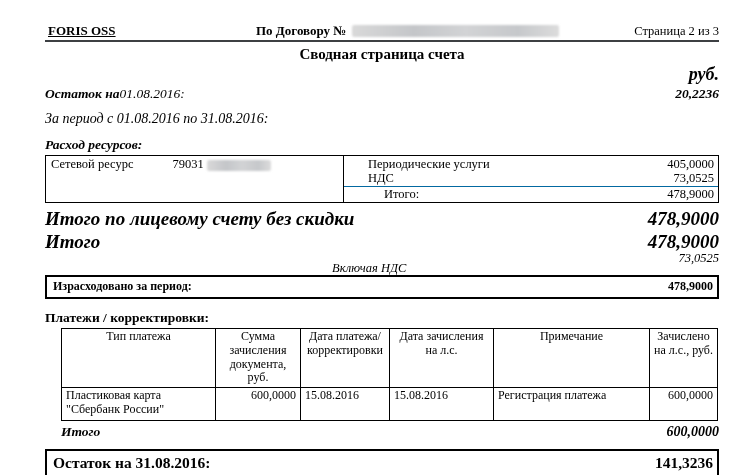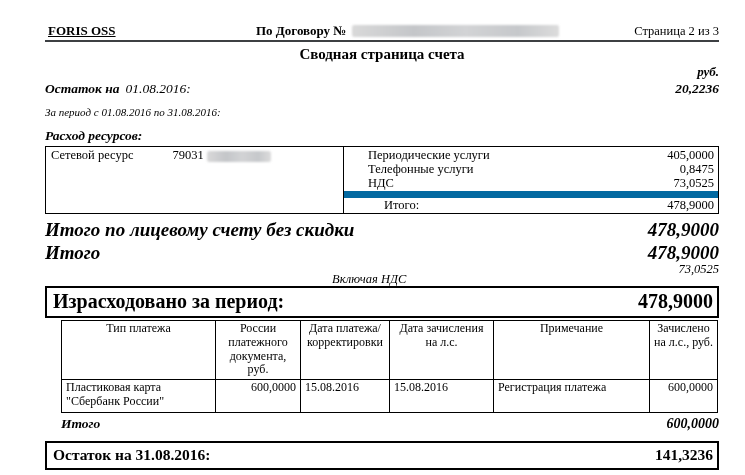--- a/index.html
+++ b/index.html
@@ -17,49 +17,49 @@
   .hdr{display:flex;align-items:baseline;height:15px;font-size:13px;justify-content:center;}
   .hdr-brand{font-weight:bold;text-decoration:underline;margin-left:3px;}
   .hdr-center{position:absolute;left:256px;top:23px;font-weight:bold;display:flex;align-items:center;}
   .blurbox{display:inline-block;height:12px;border-radius:2px;
     background:linear-gradient(90deg,#d9d9d9,#c4c6c9 30%,#d2d3d5 55%,#c6c8cb 80%,#dcdcdc);
     filter:blur(1.2px);vertical-align:middle;}
   .hdr-page{margin-left:auto;font-size:12.5px;}
   .hdr-rule{height:0;border-top:2.5px solid #3d4043;margin-top:2px;}
   
   .title{text-align:center;font-weight:bold;font-size:15px;margin-top:4px;}
-  .rub{ text-align:right;font-weight:bold;font-style:italic;font-size:13px;margin-top:1px;}
+  .rub{ text-align:right;font-weight:bold;font-style:italic;font-size:18px;margin-top:1px;}
   .row{display:flex;align-items:baseline;}
   .balance-open{margin-top:1px;font-size:13.5px;}
   .balance-open .lbl{font-weight:bold;font-style:italic;text-align:center;}
-  .balance-open .date{font-style:italic;margin-left:6px;}
+  .balance-open .date{font-style:italic;}
   .balance-open .val{margin-left:auto;font-weight:bold;font-style:italic;}
-  .period{font-style:italic;font-size:11px;margin-top:9px;}
+  .period{font-style:italic;font-size:14px;margin-top:9px;}
   .sect{font-weight:bold;font-style:italic;font-size:13.5px;margin-top:10px;}
   
   .res-table{display:flex;border:1.5px solid #000;margin-top:2px;font-size:12.5px;}
   .res-left{width:298px;border-right:1.5px solid #000;padding:1px 5px;box-sizing:border-box;}
   .res-num{margin-left:36px;}
   .res-right{flex:1;display:flex;flex-direction:column;padding-top:1px;text-align:center;}
   .svc{display:flex;line-height:1.12;}
   .svc .n{padding-left:24px;}
   .svc .v{margin-left:auto;padding-right:4px;}
-  .res-total{display:flex;border-top:7px solid #0369a1;margin-top:1px;line-height:1.2;}
+  .res-total{display:flex;border-top:1px solid #0369a1;margin-top:1px;line-height:1.2;}
   .res-total .n{padding-left:40px;}
   .res-total .v{margin-left:auto;padding-right:4px;}
   
   .tot{font-weight:bold;font-style:italic;font-size:19px;}
   .tot .v{margin-left:auto;}
   .tot1{margin-top:5px;}
   .tot2{margin-top:1px;}
   .vat{position:relative;font-style:italic;font-size:12.5px;height:14px;}
   .vat .n{position:absolute;left:287px;top:8px;}
   .vat .v{position:absolute;right:0;top:-2px;}
   .bigbox{display:flex;align-items:center;border:2px solid #000;margin-top:8px;
-    font-weight:bold;font-size:20px;padding:2px 4px 3px 6px;}
+    font-weight:bold;font-size:12px;padding:2px 4px 3px 6px;}
   .bigbox .v{margin-left:auto;}
   
   .pay-head{font-weight:bold;font-size:13.5px;margin-top:11px;}
   table.pay{border-collapse:collapse;margin-left:16px;margin-top:2px;font-size:12px;table-layout:fixed;width:656px;}
   table.pay th,table.pay td{border:1px solid #000;padding:1px 4px;vertical-align:top;line-height:1.15;}
   table.pay th{font-weight:normal;text-align:center;padding-bottom:2px;}
   table.pay td.c{}
   table.pay td.r{text-align:right;}
   .pay-body td{height:30px;}
   .pay-total{display:flex;align-items:baseline;margin-top:3px;font-weight:bold;font-style:italic;}
@@ -103,24 +103,20 @@
       <span>Сетевой ресурс</span>
       <span class="res-num">79031</span>
       <span class="blurbox" style="width:64px;height:11px;"></span>
     </div>
     <div class="res-right">
       <div class="svc">
         <span class="n">Периодические услуги</span>
         <span class="v">405,0000</span>
       </div>
       <div class="svc">
-        <span class="n">Телефонные услуги</span>
-        <span class="v">0,8475</span>
-      </div>
-      <div class="svc">
         <span class="n">НДС</span>
         <span class="v">73,0525</span>
       </div>
       <div class="res-total">
         <span class="n">Итого:</span>
         <span class="v">478,9000</span>
       </div>
     </div>
   </div>
 
@@ -135,34 +131,35 @@
   <div class="vat">
     <span class="n">Включая НДС</span>
     <span class="v">73,0525</span>
   </div>
 
   <div class="bigbox">
     <span>Израсходовано за период:</span>
     <span class="v">478,9000</span>
   </div>
 
+  <div class="pay-head">Платежи / корректировки:</div>
 
   <table class="pay">
     <colgroup>
       <col style="width:154px">
         <col style="width:85px">
         <col style="width:89px">
       <col style="width:104px">
         <col style="width:156px">
         <col style="width:68px">
     </colgroup>
     <thead>
       <tr>
         <th>Тип платежа</th>
-        <th>России платежного документа, руб.</th>
+        <th>Сумма зачисления документа, руб.</th>
         <th>Дата платежа/ корректировки</th>
         <th>Дата зачисления на л.с.</th>
         <th>Примечание</th>
         <th>Зачислено на л.с., руб.</th>
       </tr>
     </thead>
     <tbody class="pay-body">
       <tr>
         <td>Пластиковая карта "Сбербанк России"</td>
         <td class="r">600,0000</td>

